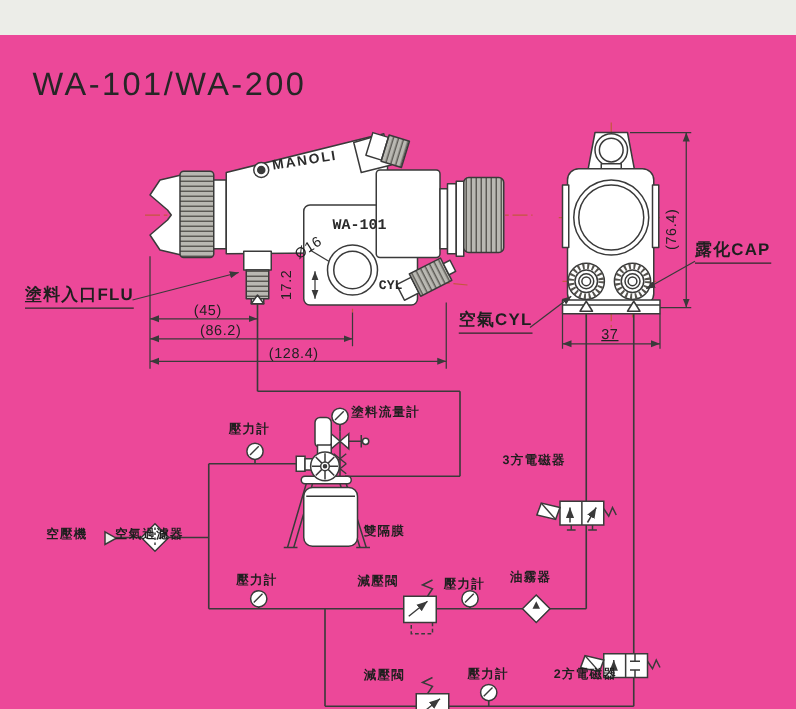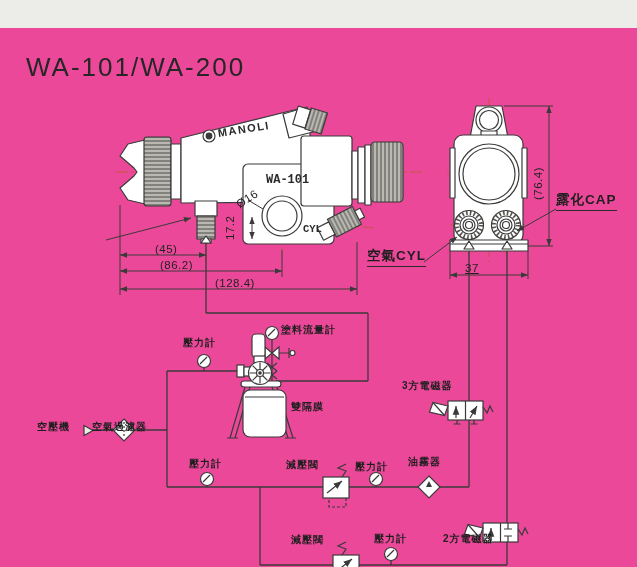--- a/index.html
+++ b/index.html
@@ -252,32 +252,33 @@
   <div class="lbl title" style="left:26px;top:24px;">WA-101/WA-200</div>
 
   <div class="lbl brand" style="left:217px;top:99px;">MANOLI</div>
   <div class="lbl body-txt" style="left:266px;top:145px;font-size:12px;text-align:right;">WA-101</div>
   <div class="lbl body-txt" style="left:303px;top:195px;font-size:10.5px;">CYL</div>
   <div class="lbl dim" style="left:234px;top:172px;transform:rotate(-33deg);transform-origin:left top;">Ø16</div>
   <div class="lbl dim rot90" style="left:224px;top:212px;">17.2</div>
   <div class="lbl dim" style="left:155px;top:215px;">(45)</div>
   <div class="lbl dim" style="left:160px;top:231px;">(86.2)</div>
   <div class="lbl dim" style="left:215px;top:249px;">(128.4)</div>
+  <div class="lbl cjk-u" style="left:20px;top:199px;">塗料入口FLU</div>
   <div class="lbl cjk-u" style="left:367px;top:219px;">空氣CYL</div>
 
   <div class="lbl cjk-u" style="left:556px;top:163px;text-align:center;">露化CAP</div>
   <div class="lbl dim rot90" style="left:532px;top:172px;">(76.4)</div>
-  <div class="lbl dim" style="left:465px;top:234px;text-decoration:underline;">37</div>
+  <div class="lbl dim" style="left:481px;top:234px;text-decoration:underline;">37</div>
 
   <div class="lbl cjk" style="left:37px;top:392px;">空壓機</div>
   <div class="lbl cjk" style="left:92px;top:392px;">空氣過濾器</div>
   <div class="lbl cjk" style="left:183px;top:308px;">壓力計</div>
   <div class="lbl cjk" style="left:281px;top:295px;">塗料流量計</div>
-  <div class="lbl cjk" style="left:291px;top:372px;">雙隔膜</div>
-  <div class="lbl cjk" style="left:402px;top:351px;">3方電磁器</div>
+  <div class="lbl cjk" style="left:291px;top:390px;">雙隔膜</div>
+  <div class="lbl cjk" style="left:402px;top:333px;">3方電磁器</div>
   <div class="lbl cjk" style="left:189px;top:429px;">壓力計</div>
   <div class="lbl cjk" style="left:286px;top:430px;">減壓閥</div>
   <div class="lbl cjk" style="left:355px;top:432px;">壓力計</div>
   <div class="lbl cjk" style="left:408px;top:427px;font-family:Liberation Mono, monospace;">油霧器</div>
   <div class="lbl cjk" style="left:443px;top:504px;">2方電磁器</div>
   <div class="lbl cjk" style="left:291px;top:505px;">減壓閥</div>
   <div class="lbl cjk" style="left:374px;top:504px;">壓力計</div>
 
 </div>
 

